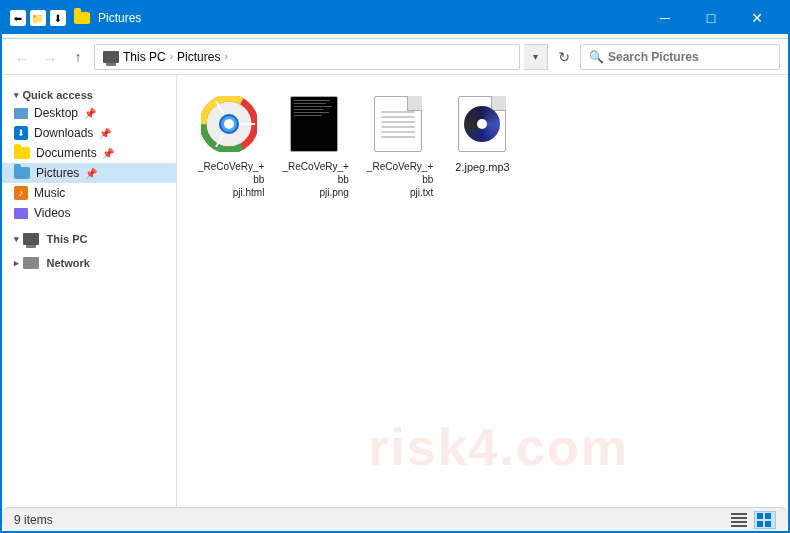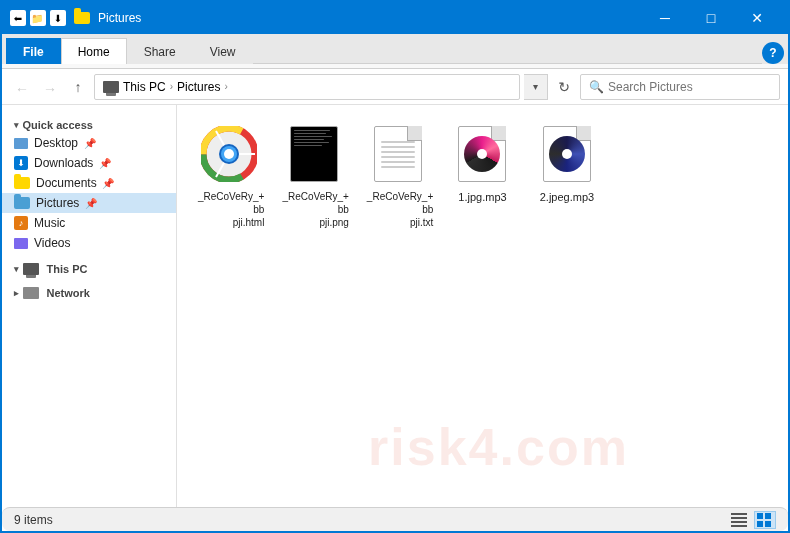--- a/index.html
+++ b/index.html
@@ -195,20 +195,21 @@
       background: #fff;
       border-radius: 2px;
     }
     .search-bar input {
       border: none;
       outline: none;
       font-size: 12px;
       flex: 1;
       background: transparent;
       color: #ec4899;
+      font-weight: bold;
     }
     .dropdown-btn {
       width: 24px;
       height: 26px;
       border: 1px solid #d0d0d0;
       border-left: none;
       background: #f0f0f0;
       cursor: pointer;
       display: flex;
       align-items: center;
@@ -581,28 +582,20 @@
       <span>Pictures</span>
     </div>
     <div class="titlebar-controls">
       <button class="titlebar-btn">─</button>
       <button class="titlebar-btn">□</button>
       <button class="titlebar-btn close">✕</button>
     </div>
   </div>
 
   <div class="ribbon">
-    <div class="ribbon-tabs">
-      <div class="ribbon-tab file-tab">File</div>
-      <div class="ribbon-tab active">Home</div>
-      <div class="ribbon-tab">Share</div>
-      <div class="ribbon-tab">View</div>
-      <div style="flex:1;border-bottom:1px solid #d0d0d0;"></div>
-      <button class="help-btn">?</button>
-    </div>
     <div class="ribbon-content"></div>
   </div>
 
   <div class="addressbar">
     <button class="nav-btn disabled">←</button>
     <button class="nav-btn disabled">→</button>
     <button class="nav-btn">↑</button>
     <div class="breadcrumb-bar">
       <div class="breadcrumb-item">
         <div class="icon-thispc"></div>
@@ -717,30 +710,20 @@
               <div class="txt-line"></div>
               <div class="txt-line"></div>
               <div class="txt-line"></div>
               <div class="txt-line"></div>
               <div class="txt-line"></div>
             </div>
           </div>
           <span class="file-label" style="font-size:10px;">_ReCoVeRy_+bb<br>pji.txt</span>
         </div>
 
-        <div class="file-item">
-          <div class="file-icon">
-            <div class="mp3-icon">
-              <div class="mp3-disc disc-pink">
-                <div class="mp3-disc-inner"></div>
-              </div>
-            </div>
-          </div>
-          <span class="file-label">1.jpg.mp3</span>
-        </div>
 
         <div class="file-item">
           <div class="file-icon">
             <div class="mp3-icon">
               <div class="mp3-disc disc-blue">
                 <div class="mp3-disc-inner"></div>
               </div>
             </div>
           </div>
           <span class="file-label">2.jpeg.mp3</span>

